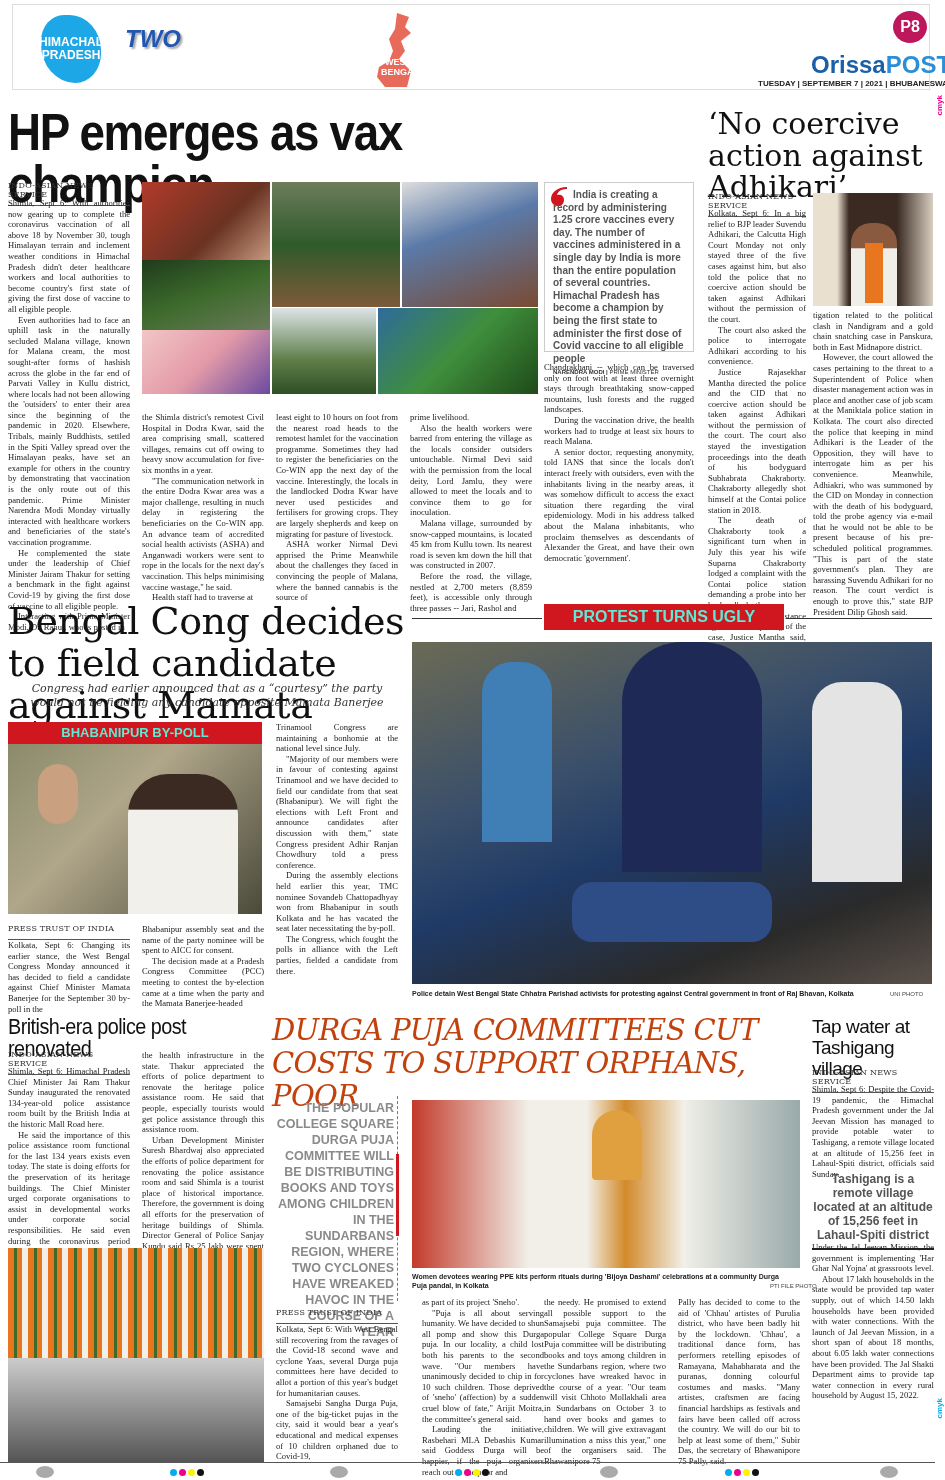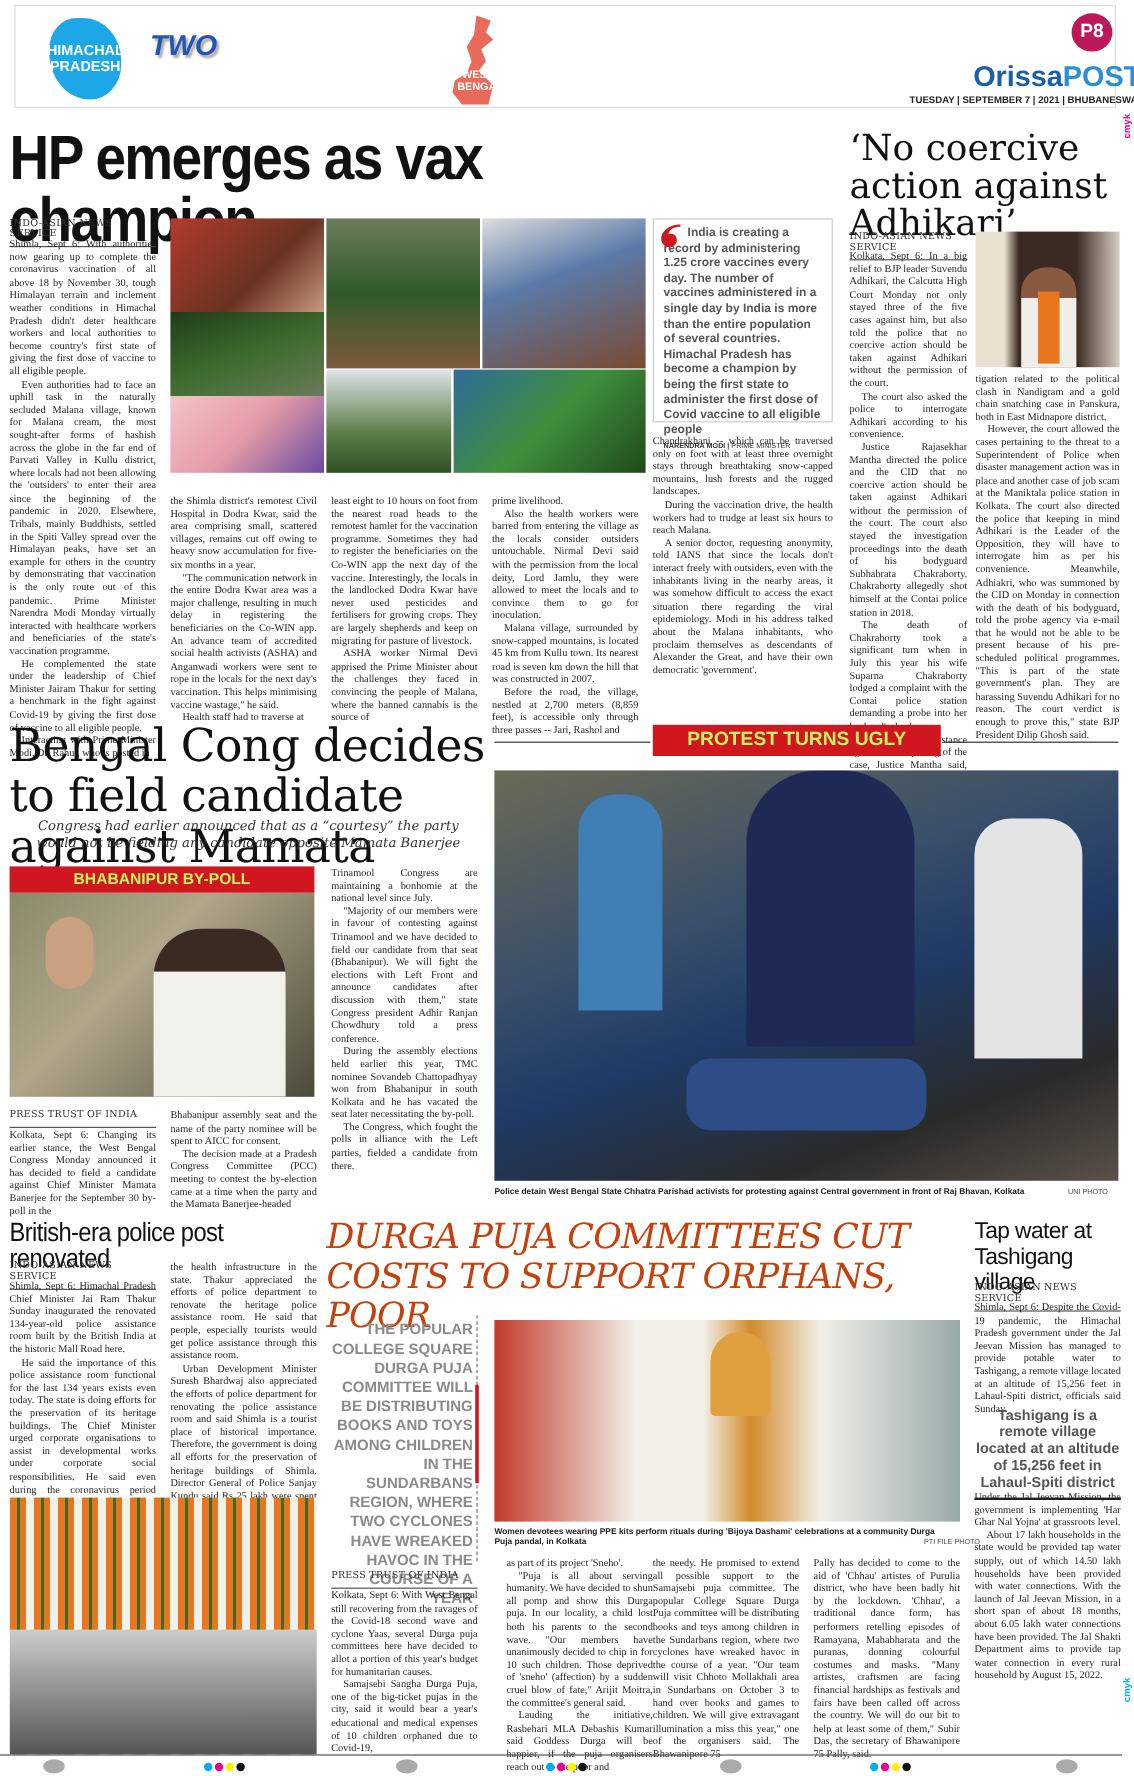--- a/index.html
+++ b/index.html
@@ -16,21 +16,21 @@
 .dateline{left:410px;top:73px;font:bold 8px "Liberation Sans",sans-serif;color:#222;white-space:nowrap}
 .hl-sans{font-family:"Liberation Sans",sans-serif;font-weight:bold;color:#111;line-height:1}
 .hl-serif{font-family:"DejaVu Serif",serif;color:#111;line-height:1.05}
 .byline{font:8px "DejaVu Serif",serif;color:#333;border-bottom:1px solid #555;padding-bottom:6px;text-transform:uppercase;letter-spacing:.2px}
 .body{font:8.6px/10.6px "Liberation Serif",serif;color:#222;text-align:justify}
 .body p{text-indent:10px}
 .body p:first-child{text-indent:0}
 .photo{background:#777;overflow:hidden}
 .quote-box{border:1px solid #ccc;padding:6px 8px;background:#fff}
 .quote-text{font:bold 10px/12.6px "Liberation Sans",sans-serif;color:#555}
-.red-tag{background:#d0161e;color:#bef264;font:bold 13px "Liberation Sans",sans-serif;text-align:center}
+.red-tag{background:#d0161e;color:#5eead4;font:bold 13px "Liberation Sans",sans-serif;text-align:center}
 .caption{font:bold 7px "Liberation Sans",sans-serif;color:#222}
 .credit{font:6px "Liberation Sans",sans-serif;color:#444}
 .pull{font:bold 12.5px/16px "Liberation Sans",sans-serif;color:#8a8a8a;text-align:right}
 .reg{width:18px;height:12px;border-radius:50%;background:#aaa}
 .cmyk{display:flex;gap:2px}
 .cmyk span{width:7px;height:7px;border-radius:50%}
 </style>
 </head>
 <body>
 
@@ -72,21 +72,21 @@
   <div class="abs photo" style="left:236px;top:126px;width:160px;height:86px;background:linear-gradient(135deg,#2f6b9b,#3f8f3c 50%,#1f4a1a)"></div>
 </div>
 
 <div class="abs body" style="left:142px;top:412px;width:122px">
   <p>the Shimla district's remotest Civil Hospital in Dodra Kwar, said the area comprising small, scattered villages, remains cut off owing to heavy snow accumulation for five-six months in a year.</p>
   <p>"The communication network in the entire Dodra Kwar area was a major challenge, resulting in much delay in registering the beneficiaries on the Co-WIN app. An advance team of accredited social health activists (ASHA) and Anganwadi workers were sent to rope in the locals for the next day's vaccination. This helps minimising vaccine wastage," he said.</p>
   <p>Health staff had to traverse at</p>
 </div>
 <div class="abs body" style="left:276px;top:412px;width:122px">
   <p>least eight to 10 hours on foot from the nearest road heads to the remotest hamlet for the vaccination programme. Sometimes they had to register the beneficiaries on the Co-WIN app the next day of the vaccine. Interestingly, the locals in the landlocked Dodra Kwar have never used pesticides and fertilisers for growing crops. They are largely shepherds and keep on migrating for pasture of livestock.</p>
-  <p>ASHA worker Nirmal Devi apprised the Prime Minister about the challenges they faced in convincing the people of Malana, where the banned cannabis is the source of</p>
+  <p>ASHA worker Nirmal Devi apprised the Prime Meanwhile about the challenges they faced in convincing the people of Malana, where the banned cannabis is the source of</p>
 </div>
 <div class="abs body" style="left:410px;top:412px;width:122px">
   <p>prime livelihood.</p>
   <p>Also the health workers were barred from entering the village as the locals consider outsiders untouchable. Nirmal Devi said with the permission from the local deity, Lord Jamlu, they were allowed to meet the locals and to convince them to go for inoculation.</p>
   <p>Malana village, surrounded by snow-capped mountains, is located 45 km from Kullu town. Its nearest road is seven km down the hill that was constructed in 2007.</p>
   <p>Before the road, the village, nestled at 2,700 meters (8,859 feet), is accessible only through three passes -- Jari, Rashol and</p>
 </div>
 
 <div class="abs quote-box" style="left:544px;top:182px;width:150px;height:170px">
   <div class="abs" style="left:4px;top:2px;width:22px;height:22px">

